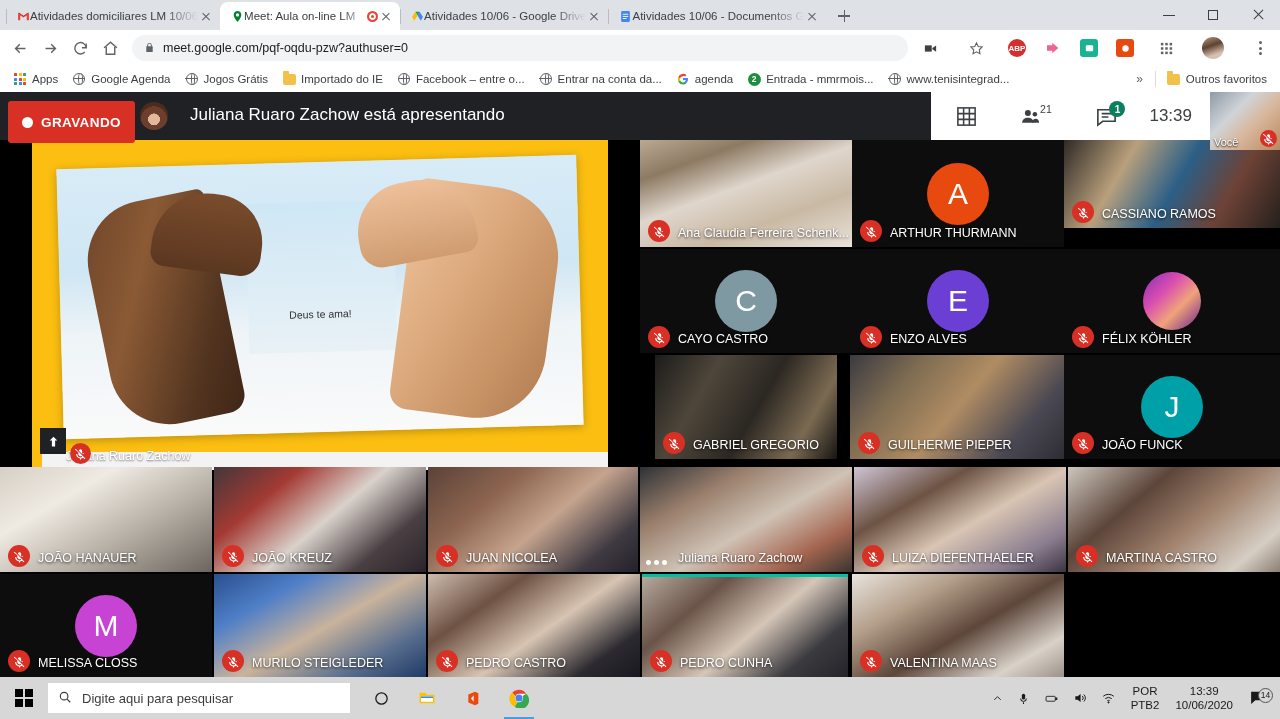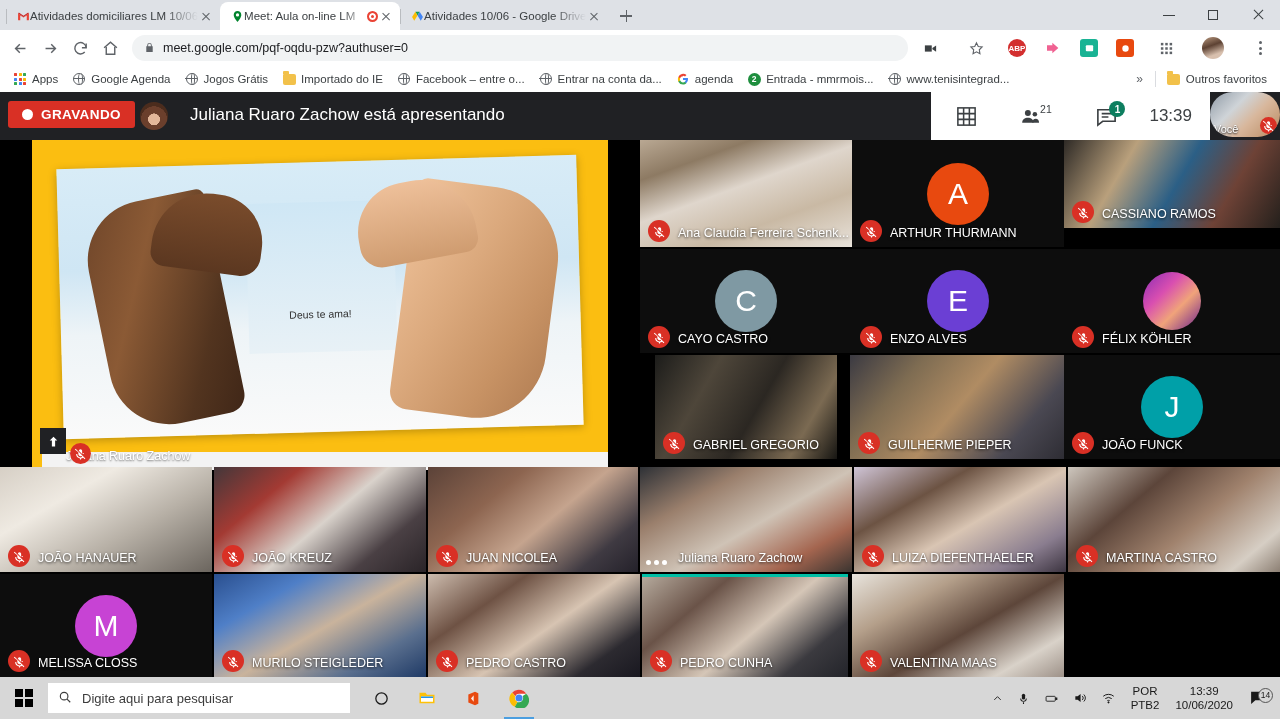--- a/index.html
+++ b/index.html
@@ -93,40 +93,40 @@
   .bm-sep { width: 1px; height: 16px; background: #dadce0; margin: 0 4px; }
   .bm-badge { width: 13px; height: 13px; border-radius: 50%; background: #1e8e3e; color: #fff;
               font-size: 8.5px; display: flex; align-items: center; justify-content: center; font-weight: bold; }
 
   
   .meet { position: absolute; left: 0; top: 92px; width: 1280px; height: 585px; background: #000; overflow: hidden; }
 
   
   .meet-header { position: absolute; left: 0; top: 0; width: 1280px; height: 48px; background: #202124; z-index: 40; }
   .rec-pill {
-    position: absolute; left: 8px; top: 9px; height: 27px; background: #d93025;
+    position: absolute; left: 8px; top: 9px; height: 42px; background: #d93025;
     border-radius: 3px; display: flex; align-items: center; gap: 8px; padding: 0 14px;
     color: #fff; font-size: 13.5px; font-weight: bold; letter-spacing: 0.4px;
   }
   .rec-pill .dot { width: 11px; height: 11px; border-radius: 50%; background: #fff; }
   .presenter-av { position: absolute; left: 140px; top: 10px; width: 28px; height: 28px; border-radius: 50%; overflow: hidden;
                   background: radial-gradient(circle at 50% 62%, #e3b79a 0 26%, #6b3f2c 27% 58%, #4b2c1d 59% 100%); }
   .presenter-txt { position: absolute; left: 190px; top: 13px; color: #fff; font-size: 17px; }
 
   .header-right {
     position: absolute; right: 70px; top: 0; height: 48px; background: #fff;
     display: flex; align-items: center; border-radius: 0 0 0 0;
   }
   .hr-btn { width: 70px; height: 48px; display: flex; align-items: center; justify-content: center; position: relative; color: #3c4043; }
   .count-sup { color: #3c4043; font-size: 10.5px; position: relative; top: -7px; left: -2px; font-weight: 500; }
   .chat-badge { position: absolute; top: 9px; right: 16px; width: 16px; height: 16px; border-radius: 50%; background: #0d7e5f;
                 color: #fff; font-size: 10px; display: flex; align-items: center; justify-content: center; font-weight: bold; }
   .clock { padding: 0 18px 0 8px; font-size: 17px; color: #3c4043; }
-  .self-tile { position: absolute; right: 0; top: 0; width: 70px; height: 45px; overflow: hidden;
-               background: linear-gradient(135deg,#8f9aa6 0%, #cfd4d8 35%, #d8b79c 60%, #b8895f 100%); border-radius: 24px; }
+  .self-tile { position: absolute; right: 0; top: 0; width: 70px; height: 58px; overflow: hidden;
+               background: linear-gradient(135deg,#8f9aa6 0%, #cfd4d8 35%, #d8b79c 60%, #b8895f 100%); }
   .self-label { position: absolute; left: 4px; bottom: 2px; color: #fff; font-size: 11px; text-shadow: 0 1px 2px #000; }
   .self-mic { position: absolute; right: 3px; bottom: 3px; width: 17px; height: 17px; border-radius: 50%; background: #d93025;
               display: flex; align-items: center; justify-content: center; }
 
   
   .stage { position: absolute; left: 32px; top: 48px; width: 576px; height: 330px; background: #f5a800; overflow: hidden; }
   .stage-inner { position: absolute; inset: 0; background: #fbbe11; }
   .photo {
     position: absolute; left: 28px; top: 22px; width: 520px; height: 270px;
     background:
@@ -244,20 +244,32 @@
               <path fill="#0f9d58" d="M8 3h8l-4 7z"></path>
               <path fill="#4285f4" d="M16 3l6 10-4 7-6-10z"></path>
               <path fill="#fbbc05" d="M8 3L2 13l4 7 6-10z"></path>
               <path fill="#ea4335" d="M6 20h12l-2-4H8z" opacity="0"></path>
             </svg>
         </span>
         <span class="tabtitle">Atividades 10/06 - Google Drive</span>
         <span class="tabclose"></span>
       </div>
 
+      <div class="tab inactive">
+        <span class="favicon">
+          <svg viewBox="0 0 24 24" width="13" height="13">
+              <rect x="4" y="2" width="16" height="20" rx="2" fill="#4285f4"></rect>
+              <rect x="7" y="7" width="10" height="1.6" fill="#fff"></rect>
+              <rect x="7" y="11" width="10" height="1.6" fill="#fff"></rect>
+              <rect x="7" y="15" width="7" height="1.6" fill="#fff"></rect>
+            </svg>
+        </span>
+        <span class="tabtitle">Atividades 10/06 - Documentos G</span>
+        <span class="tabclose"></span>
+      </div>
 
       <div class="newtab"></div>
 
       <div class="wincontrols">
         <div class="wc wc-min">
             <i></i>
           </div>
         <div class="wc wc-max">
             <i></i>
           </div>

